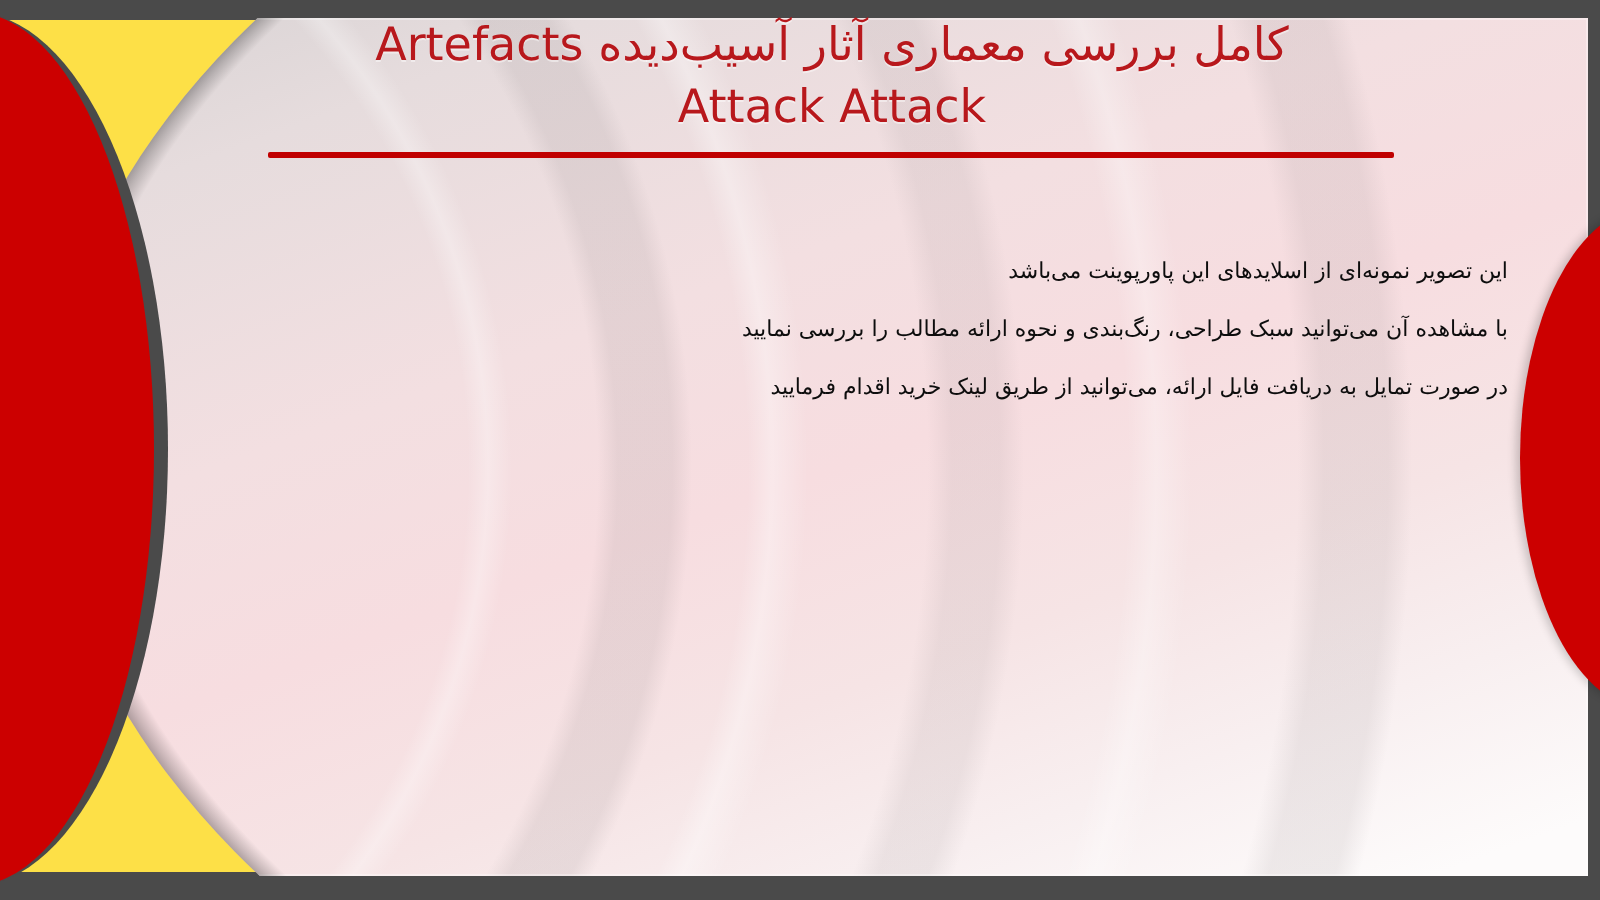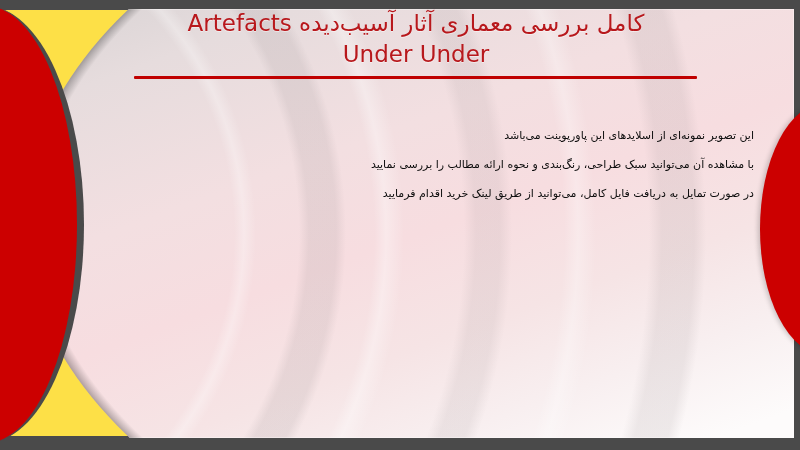--- a/index.html
+++ b/index.html
@@ -172,24 +172,24 @@
   <div class="frame-edge-right"></div>
 
   <div class="panel"></div>
   <div class="panel-edge-shadow"></div>
 
   <div class="red-right"></div>
   <div class="red-left"></div>
 
   <div class="title-block">
     <div class="title-line l1">کامل بررسی معماری آثار آسیب‌دیده Artefacts</div>
-    <div class="title-line l2">Under Under</div>
+    <div class="title-line l2">Attack Attack</div>
   </div>
 
   <div class="title-rule"></div>
 
   <div class="body-block">
     <div class="body-line">این تصویر نمونه‌ای از اسلایدهای این پاورپوینت می‌باشد</div>
     <div class="body-line">با مشاهده آن می‌توانید سبک طراحی، رنگ‌بندی و نحوه ارائه مطالب را بررسی نمایید</div>
-    <div class="body-line">در صورت تمایل به دریافت فایل کامل، می‌توانید از طریق لینک خرید اقدام فرمایید</div>
+    <div class="body-line">در صورت تمایل به دریافت فایل ارائه، می‌توانید از طریق لینک خرید اقدام فرمایید</div>
   </div>
 
 </div>
 
 </body></html>

